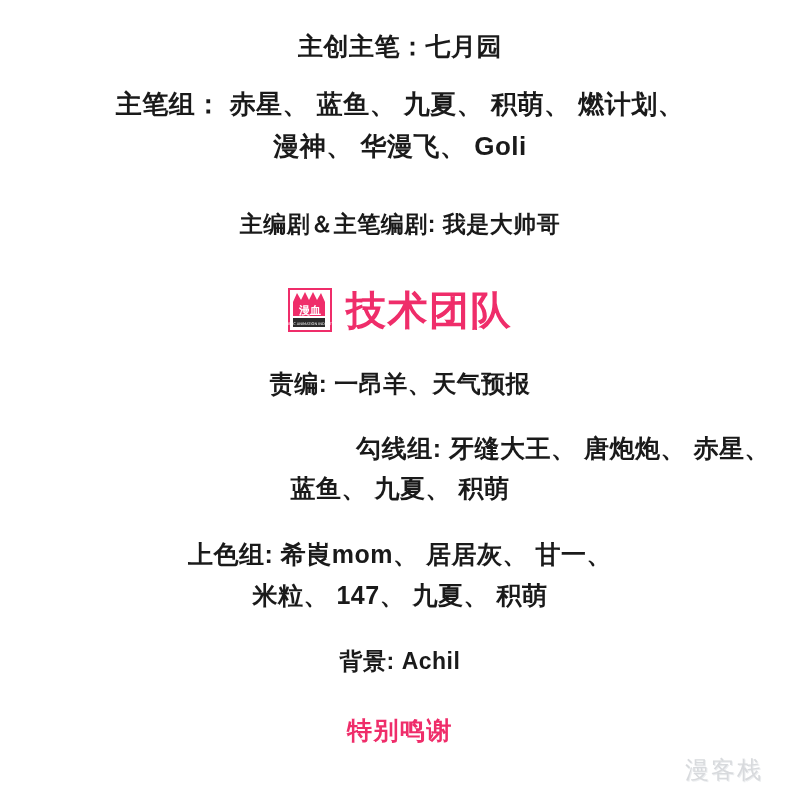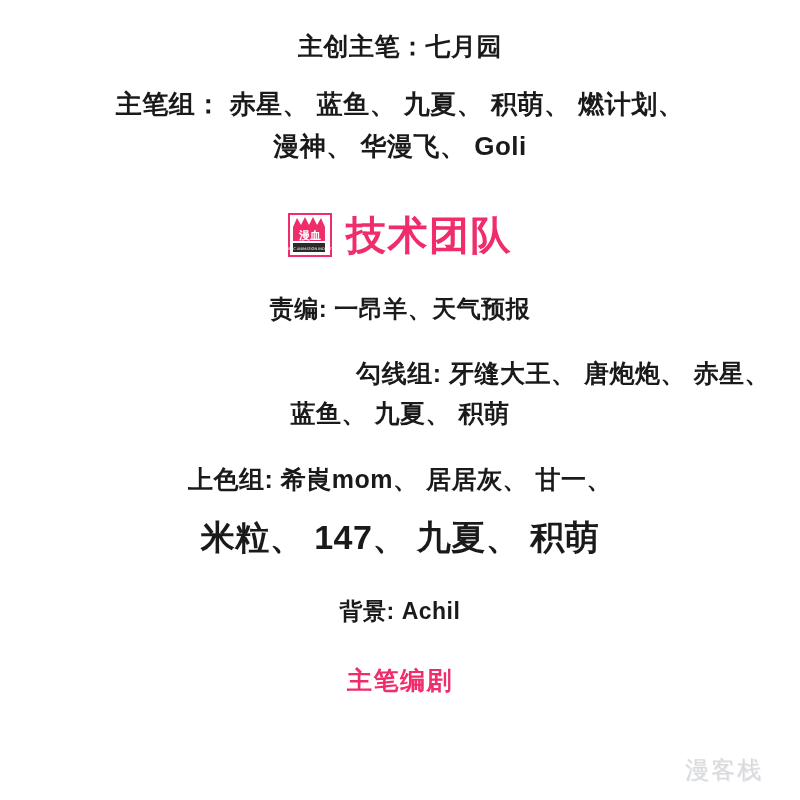--- a/index.html
+++ b/index.html
@@ -63,21 +63,21 @@
   .row-two .item {
     font-size: 24px;
     font-weight: bold;
     color: #1a1a1a;
     letter-spacing: 0.5px;
   }
 
   .credit-line.l5 { font-size: 25px; margin-top: 30px; text-align: right; }
   .credit-line.l6 { font-size: 25px; margin-top: 4px; }
   .credit-line.l7 { font-size: 25px; margin-top: 30px; }
-  .credit-line.l8 { font-size: 34px; margin-top: 16px; }
+  .credit-line.l8 { font-size: 25px; margin-top: 4px; }
   .credit-line.l9 { font-size: 23px; margin-top: 32px; }
 
   .thanks {
     text-align: center;
     margin-top: 36px;
     font-size: 25px;
     font-weight: bold;
     color: #ef2d6a;
     letter-spacing: 1.5px;
   }
@@ -105,20 +105,21 @@
 </head>
 <body>
 
 <div class="page">
 
   <div class="credit-line l1">主创主笔：七月园</div>
 
   <div class="credit-line l2">主笔组： 赤星、 蓝鱼、 九夏、 积萌、 燃计划、</div>
   <div class="credit-line l3">漫神、 华漫飞、 Goli</div>
 
+  <div class="credit-line l4">主编剧＆主笔编剧: 我是大帅哥</div>
 
   <div class="section-head">
     <span class="logo-badge">
       <svg viewBox="0 0 44 44" width="44" height="44" aria-hidden="true">
         <rect x="1" y="1" width="42" height="42" fill="#ffffff" stroke="#ef2d6a" stroke-width="2"></rect>
         <path d="M5 14 L9 5 L13 12 L17 4 L21 12 L25 4 L29 12 L33 5 L37 14 Z" fill="#ef2d6a"></path>
         <rect x="5" y="14" width="32" height="14" fill="#ef2d6a"></rect>
         <text x="22" y="26" font-size="11" font-family="DejaVu Sans, sans-serif" fill="#ffffff" text-anchor="middle" font-weight="bold">漫血</text>
         <rect x="5" y="30" width="32" height="9" fill="#2b2b2b"></rect>
         <text x="22" y="36.5" font-size="3.6" font-family="DejaVu Sans, sans-serif" fill="#ffffff" text-anchor="middle">COMIC ANIMATION INDUSTRY</text>
@@ -132,19 +133,19 @@
   </div>
 
   <div class="credit-line l5">勾线组: 牙缝大王、 唐炮炮、 赤星、</div>
   <div class="credit-line l6">蓝鱼、 九夏、 积萌</div>
 
   <div class="credit-line l7">上色组: 希崀mom、 居居灰、 甘一、</div>
   <div class="credit-line l8">米粒、 147、 九夏、 积萌</div>
 
   <div class="credit-line l9">背景: Achil</div>
 
-  <div class="thanks">主笔编剧</div>
+  <div class="thanks">特别鸣谢</div>
 
   <div class="watermark">
     <span class="wm-text">漫客栈</span>
   </div>
 
 </div>
 
 </body></html>

